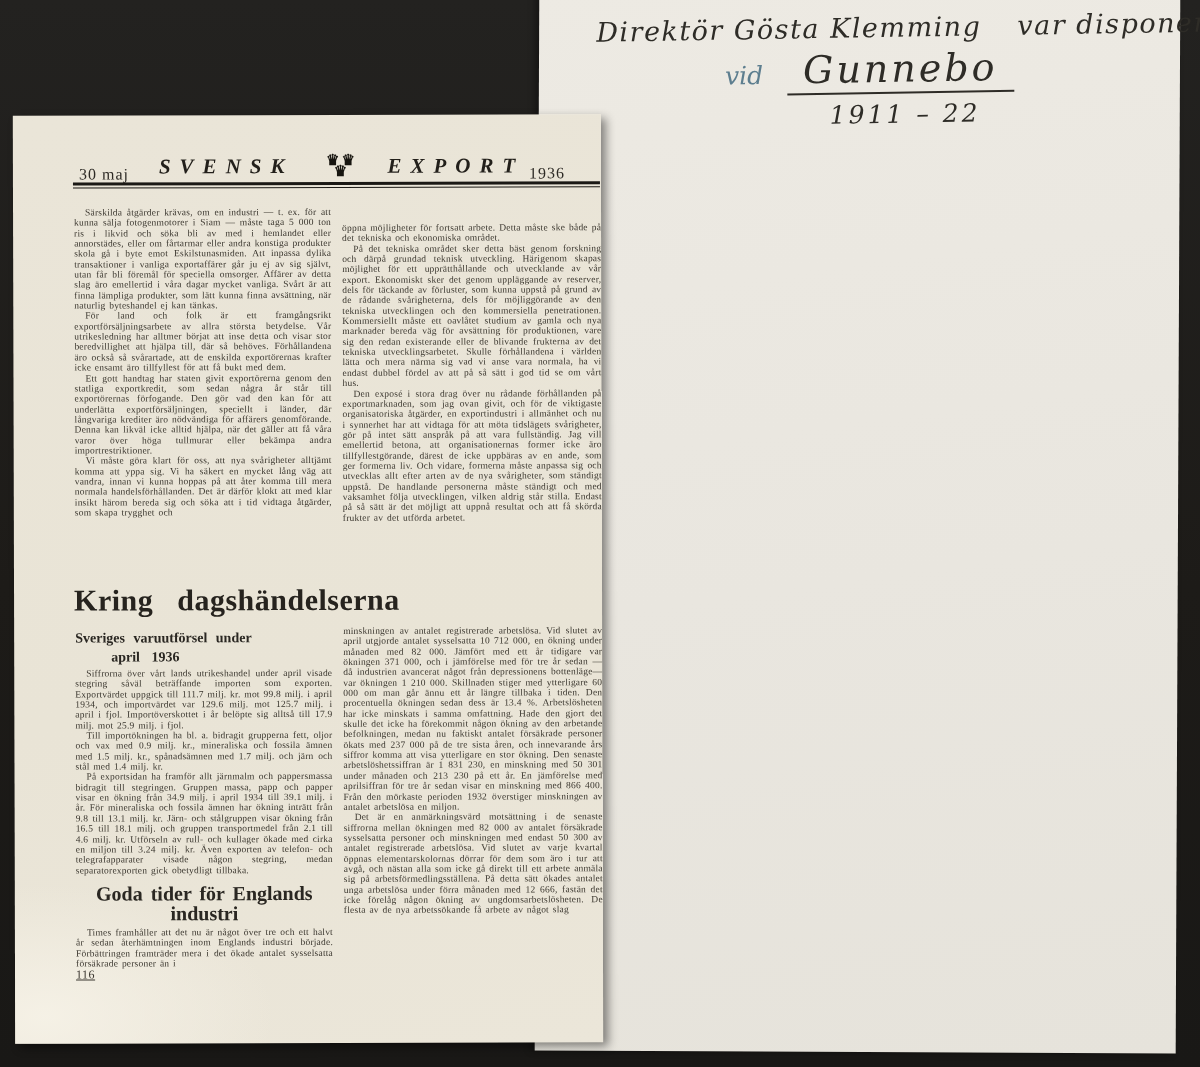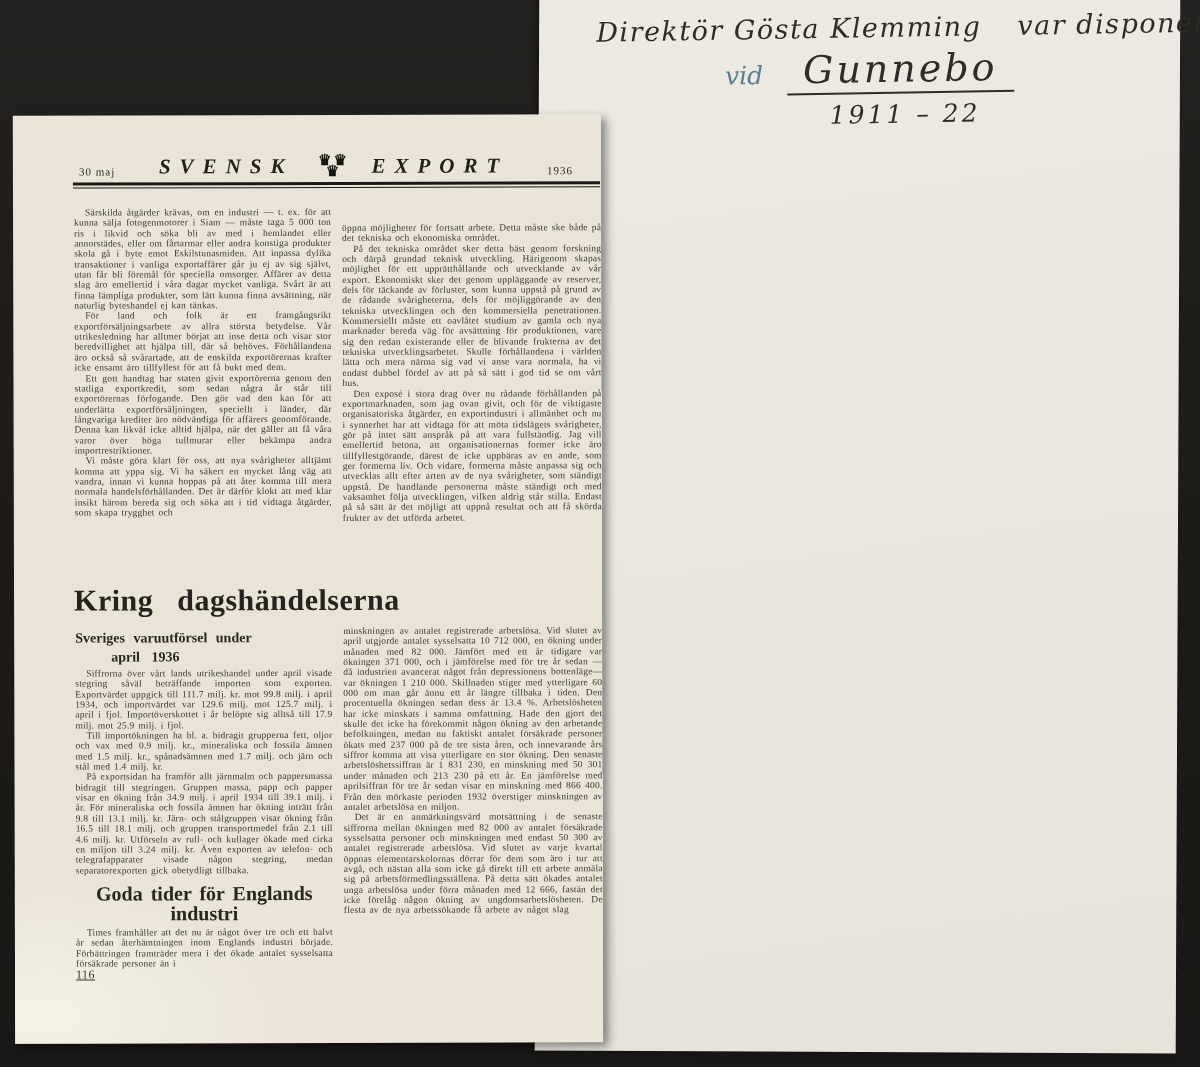--- a/index.html
+++ b/index.html
@@ -30,24 +30,24 @@
   
   .mag-page{
     position:absolute;left:14px;top:115px;width:588px;height:928px;
     background:
       radial-gradient(420px 240px at 5% 97%, rgba(246,242,231,.9) 0%, rgba(246,242,231,0) 55%),
       linear-gradient(170deg,#eae5d8 0%,#e9e4d6 60%,#ebe6d9 100%);
     transform:rotate(-0.15deg);
     box-shadow:5px 4px 10px rgba(0,0,0,.45);
     color:#3a362e;
   }
-  .mast-date{position:absolute;left:66px;top:50px;font-size:11px;letter-spacing:1px;color:#2c2924;}
-  .mast-year{position:absolute;right:28px;top:50px;font-size:11px;letter-spacing:1px;color:#2c2924;}
+  .mast-date{position:absolute;left:66px;top:50px;font-size:16px;letter-spacing:1px;color:#2c2924;}
+  .mast-year{position:absolute;right:36px;top:50px;font-size:16px;letter-spacing:1px;color:#2c2924;}
   .mast-title{
-    position:absolute;left:146px;top:38px;display:flex;align-items:center;gap:16px;
+    position:absolute;left:146px;top:38px;display:flex;align-items:center;gap:24px;
     font-style:italic;font-weight:600;font-size:21px;letter-spacing:9px;color:#221f1a;
   }
   .crowns{display:flex;flex-direction:column;align-items:center;width:46px;line-height:1;color:#17150f;font-style:normal;letter-spacing:0;}
   .crowns-top{display:flex;gap:2px;font-size:15px;}
   .crowns-bottom{font-size:15px;margin-top:-4px;}
   .head-rule{
     position:absolute;left:60px;top:67px;width:527px;height:6px;
     border-top:3px solid #1b1915;border-bottom:1px solid #1b1915;box-sizing:border-box;
   }
   .col{

